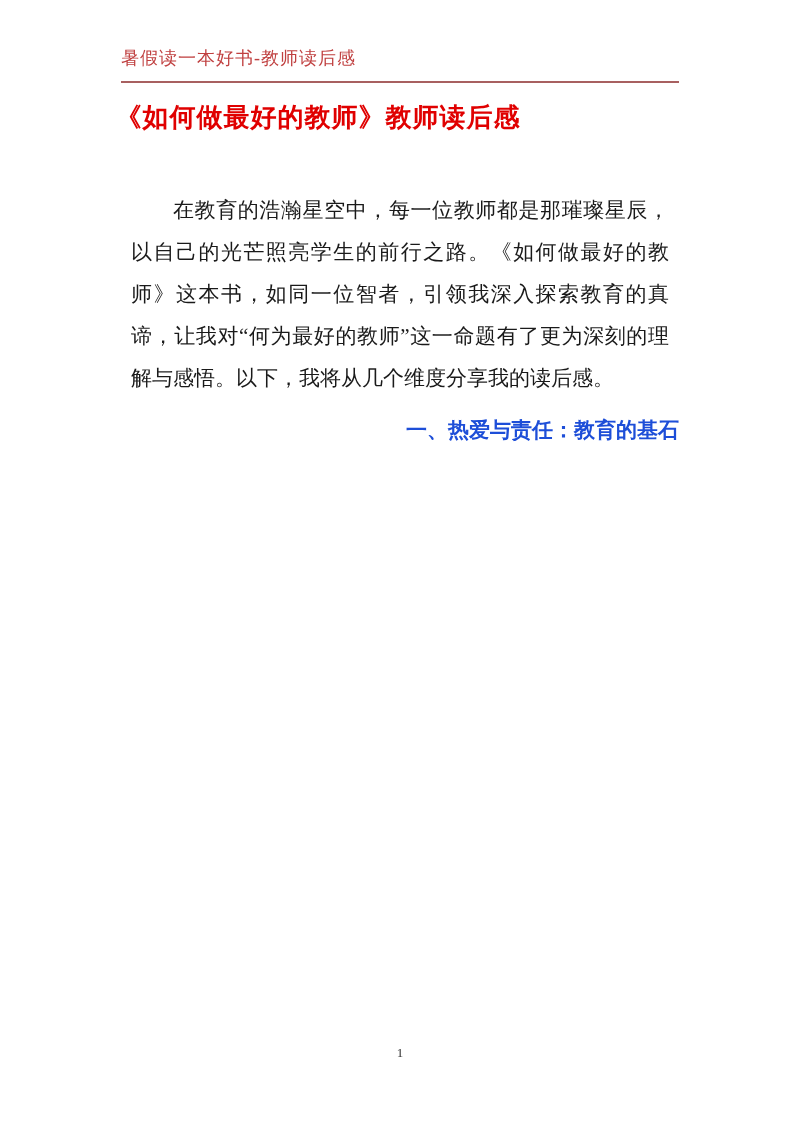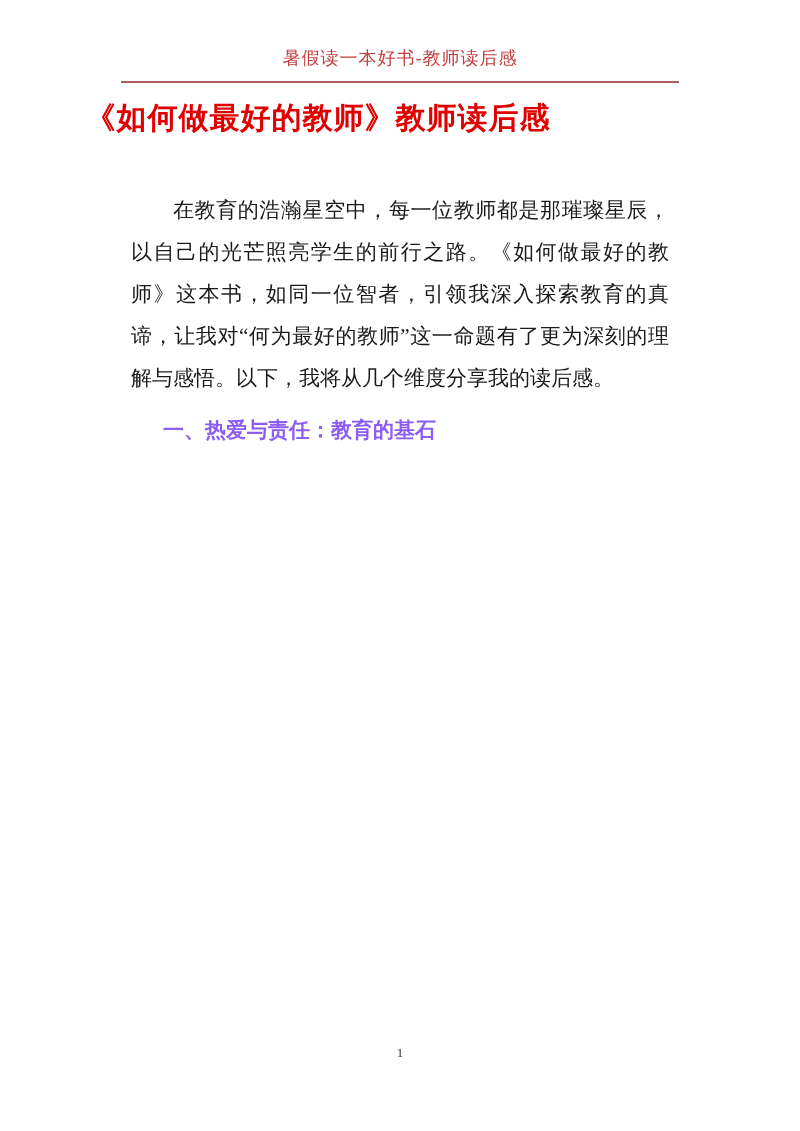--- a/index.html
+++ b/index.html
@@ -17,38 +17,37 @@
     width: 800px;
     height: 1131px;
     background: #ffffff;
     overflow: hidden;
   }
   .header-band {
     position: absolute;
     top: 47px;
     left: 121px;
     width: 558px;
-    text-align: center;
     padding-bottom: 12px;
     border-bottom: 2px solid #a86060;
   }
   .header-text {
     font-size: 18px;
     line-height: 22px;
     color: #c04040;
     letter-spacing: 1px;
   }
   .doc-title {
     position: absolute;
     top: 96px;
     left: 0;
     width: 636px;
     margin: 0;
     text-align: center;
-    font-size: 30px;
+    font-size: 26px;
     line-height: 44px;
     font-weight: 700;
     color: #e00000;
     letter-spacing: 1px;
   }
   .doc-body {
     position: absolute;
     top: 179px;
     left: 121px;
     width: 558px;
@@ -60,23 +59,23 @@
   }
   .doc-body p {
     margin: 10px;
     text-indent: 2em;
   }
   .section-heading {
     margin: 0;
     font-size: 21px;
     line-height: 42px;
     font-weight: 700;
-    color: #8b5cf6;
+    color: #1d4ed8;
     text-indent: 2em;
-    text-align: left;
+    text-align: right;
   }
   .page-footer {
     position: absolute;
     top: 1043px;
     left: 0;
     width: 800px;
     text-align: center;
   }
   .page-number {
     font-size: 13px;

